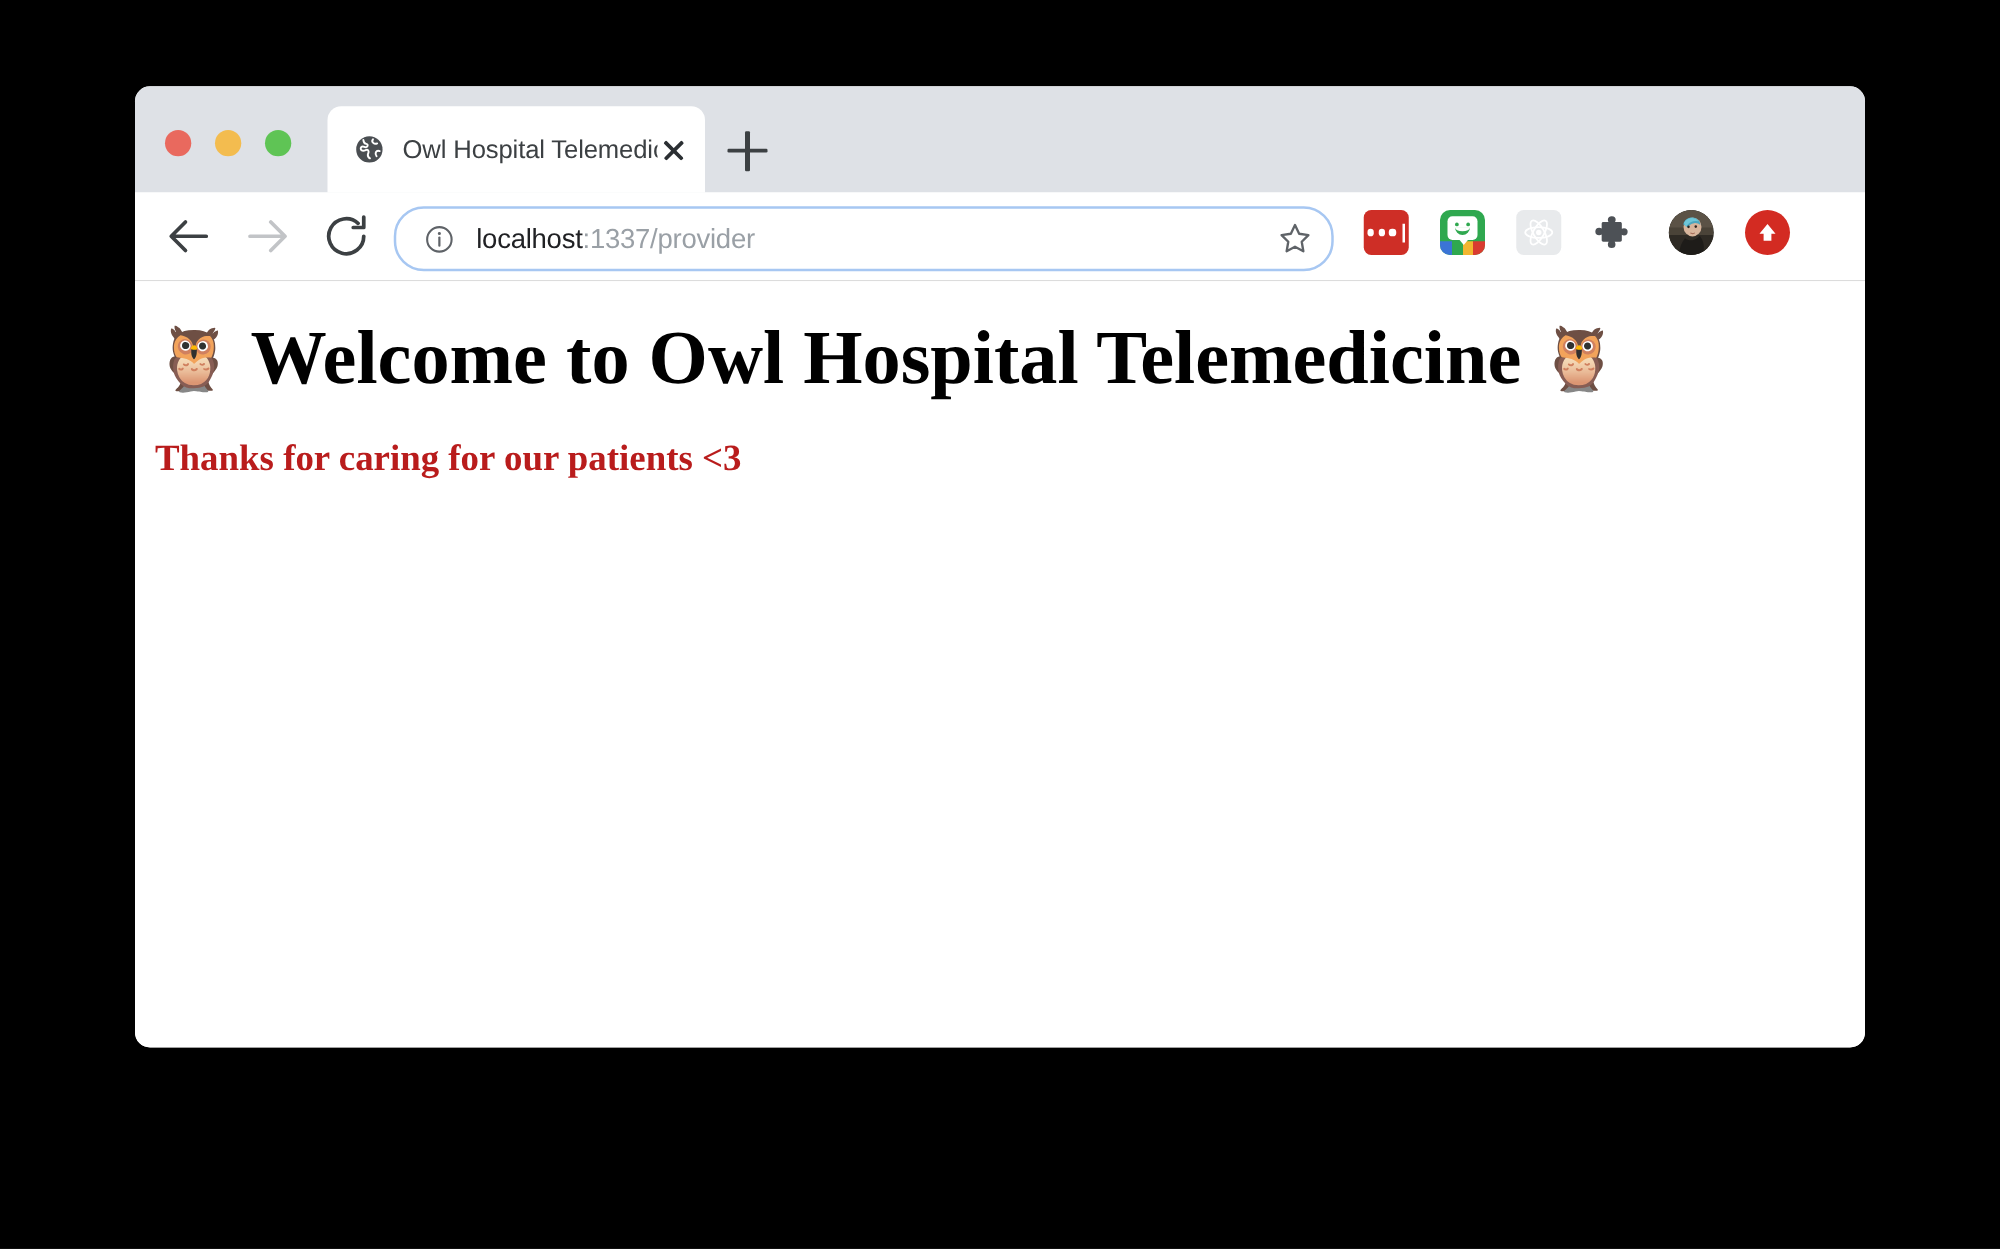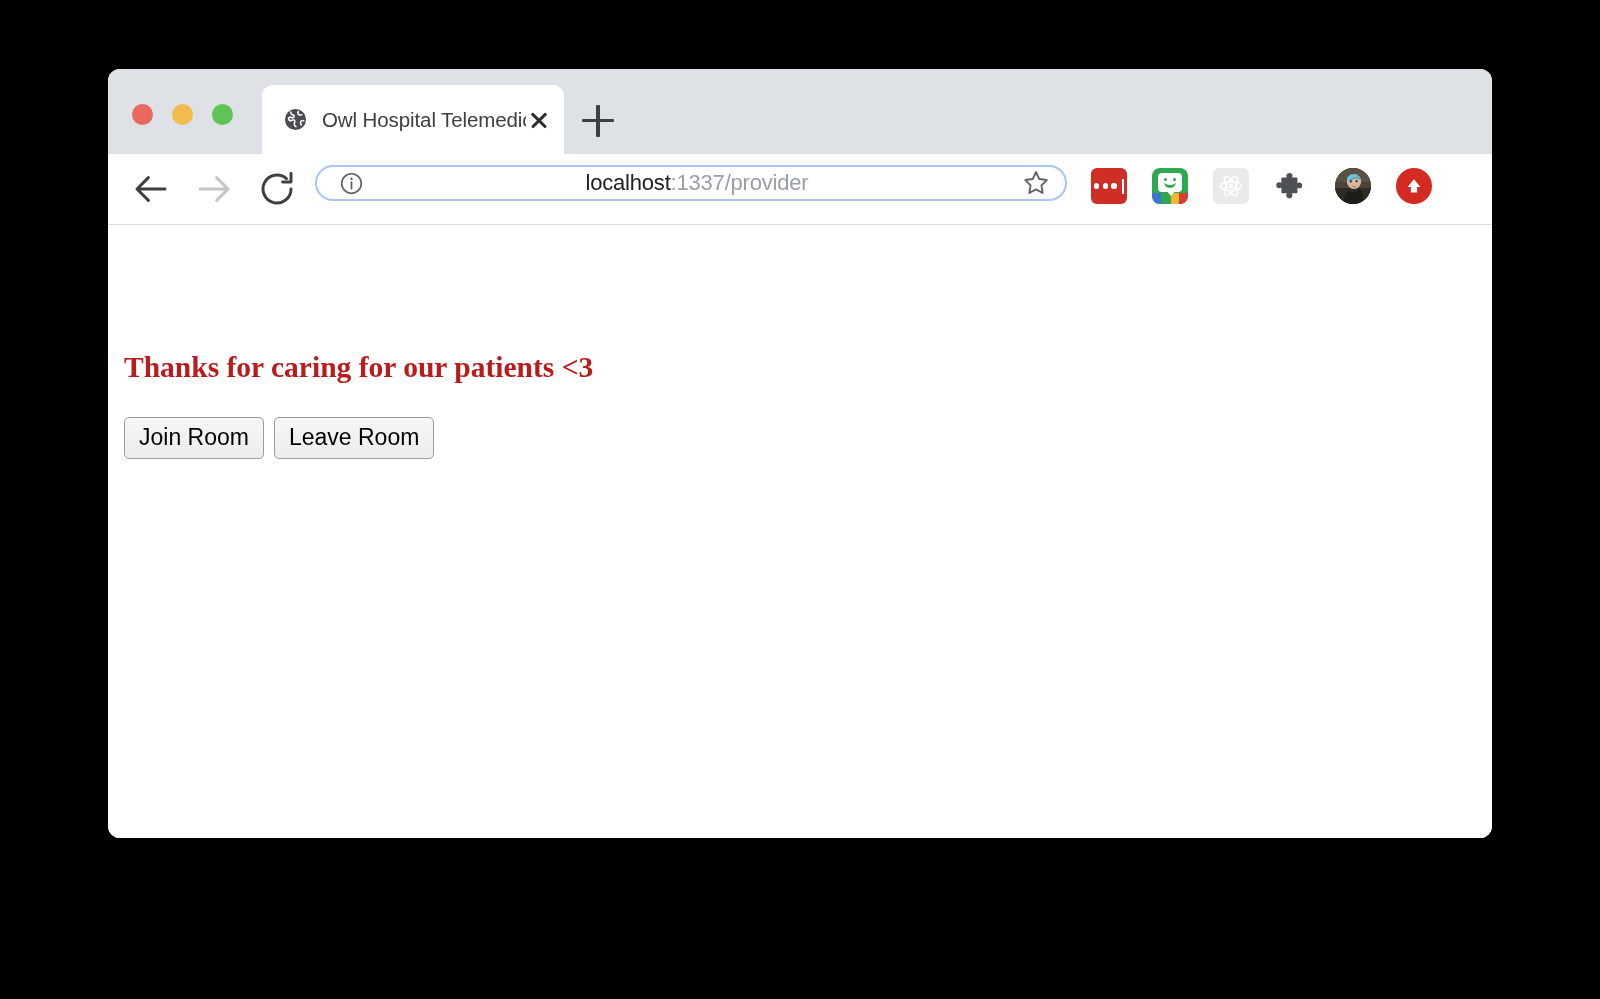--- a/index.html
+++ b/index.html
@@ -131,28 +131,27 @@
   #forward-button { left: 85px; }
   #reload-button  { left: 148px; }
 
   .nav-btn svg { display: block; }
 
   #omnibox {
     position: absolute;
     left: 207px;
     top: 11px;
     width: 752px;
-    height: 36px;
+    height: 52px;
     background: #ffffff;
     border: 2.5px solid #A7C7F2;
     border-radius: 24px;
     display: flex;
     align-items: center;
     padding: 0 14px 0 22px;
-    text-align: center;
   }
 
   #page-info-icon {
     width: 25px;
     height: 25px;
     flex: 0 0 25px;
     margin-right: 17px;
   }
 
   #url-text {
@@ -437,23 +436,20 @@
         <svg width="22" height="22" viewBox="0 0 24 24">
           <path d="M12 4.5 19 13h-3.6v6.2H8.6V13H5z" fill="#ffffff"></path>
         </svg>
       </div>
 
     </div>
   </div>
 
   <div id="page-content">
 
+    <h1 id="page-heading"><span class="owl">🦉</span> <span>Welcome to Owl Hospital Telemedicine</span> <span class="owl">🦉</span></h1>
 
     <h2 id="page-subheading">Thanks for caring for our patients &lt;3</h2>
 
-    <div id="room-controls">
-      <button class="room-button">Join Room</button>
-      <button class="room-button">Leave Room</button>
-    </div>
 
   </div>
 
 </div>
 
 </body></html>

